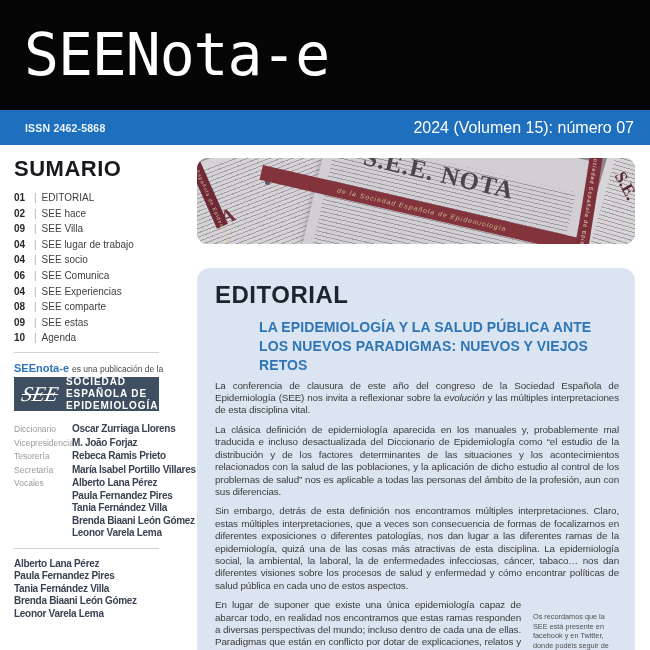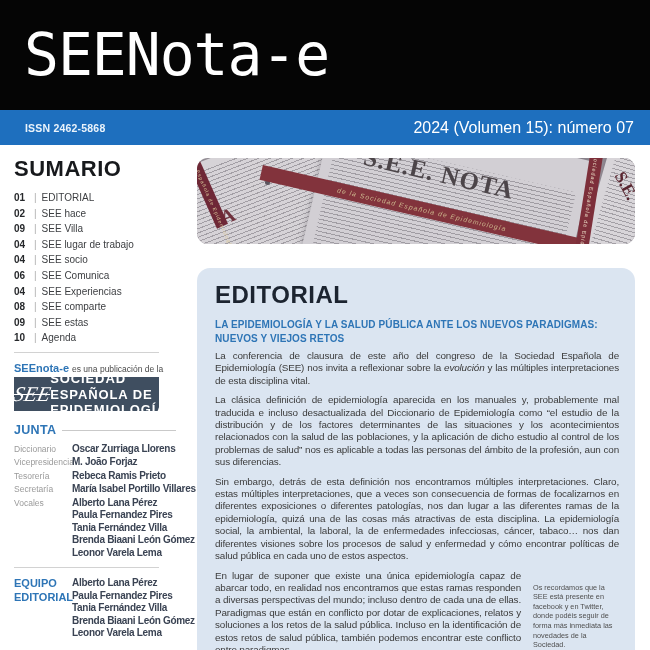--- a/index.html
+++ b/index.html
@@ -35,21 +35,21 @@
   .sumario-item .label { color:#3c3e41; }
   .side-divider { height:1px; background:#d2d2d2; margin:9px 0 9px 0; width:145px; }
   .pub-line { font-size:8.5px; color:#4a4a4a; margin-bottom:3px; white-space:nowrap; }
   .pub-line .brand { color:#2e75b6; font-weight:bold; font-size:11px; margin-right:3px; }
   .see-logo { width:145px; height:34px; background:#3f4e60; display:flex; align-items:center; margin-bottom:12px; }
   .see-mark {
     width:52px; text-align:center; color:#fff; font-family:"Liberation Serif", serif;
     font-style:italic; font-size:21px; transform:skewX(-12deg);
     text-decoration:line-through; text-decoration-thickness:1px;
   }
-  .see-text { color:#fff; font-size:13px; font-weight:bold; letter-spacing:.9px; line-height:1.2; }
+  .see-text { color:#fff; font-size:10px; font-weight:bold; letter-spacing:.9px; line-height:1.2; }
   .side-head { display:flex; align-items:center; gap:6px; margin-bottom:5px; }
   .side-head .t { color:#2e75b6; font-weight:bold; font-size:12.5px; letter-spacing:.3px; line-height:1.15; }
   .side-head .rule { flex:1; height:1px; background:#c9c9c9; }
   .junta-row { display:flex; margin-bottom:1px; }
   .junta-row .role { width:58px; flex:0 0 58px; font-size:8.5px; color:#9a9a9a; padding-top:1px; }
   .names { font-size:10px; font-weight:bold; color:#3a4353; letter-spacing:-.3px; }
   .names .nm { white-space:nowrap; margin-bottom:1.5px; }
   .equipo { display:flex; margin-top:8px; }
   .equipo .t2 { width:58px; flex:0 0 58px; color:#2e75b6; font-weight:bold; font-size:11px; line-height:1.25; }
 
@@ -89,21 +89,21 @@
     color:#70323e; font-size:20px; font-weight:bold; font-family:"Liberation Serif", serif; }
   .frag-se { position:absolute; left:414px; top:18px; transform:rotate(62deg);
     color:#59252f; font-size:17px; font-weight:bold; font-family:"Liberation Serif", serif; }
   .hero-dot { position:absolute; left:68px; top:22px; width:5px; height:5px; border-radius:50%; background:#5b555e; }
 
   .editorial-box {
     position:relative; margin-top:24px; width:438px; min-height:343px;
     background:#dbe5f1; border-radius:13px; padding:13px 16px 16px 18px;
   }
   .ed-heading { font-size:24px; font-weight:600; color:#1c2430; letter-spacing:.5px; margin-bottom:9px; }
-  .ed-title { color:#2e75b6; font-weight:bold; font-size:10px; line-height:1.35; margin-bottom:5px; letter-spacing:.1px; }
+  .ed-title { color:#2e75b6; font-weight:bold; font-size:14px; line-height:1.35; margin-bottom:5px; letter-spacing:.1px;margin-left:44px; }
   .ed-body p { font-size:9.9px; line-height:12.4px; color:#3b3b3b; text-align:justify; letter-spacing:-.15px; margin-bottom:7px; }
   .ed-body p:last-child { margin-bottom:0; }
   .social-note {
     float:right; width:86px; margin:13px 0 4px 12px;
     font-size:7.3px; line-height:1.32; color:#4f4f4f; text-align:left; letter-spacing:0;
   }
 </style>
 </head>
 <body>
 
@@ -180,24 +180,20 @@
 
     <div class="see-logo">
       <div class="see-mark">SEE</div>
       <div class="see-text">
         <div>SOCIEDAD</div>
         <div>ESPAÑOLA DE</div>
         <div>EPIDEMIOLOGÍA</div>
       </div>
     </div>
 
-    <div class="side-head">
-      <span class="t">JUNTA</span>
-      <span class="rule"></span>
-    </div>
     <div>
         <div class="junta-row">
           <span class="role">Diccionario</span>
           <div class="names">
             <div class="nm">Oscar Zurriaga Llorens</div>
           </div>
         </div>
         <div class="junta-row">
           <span class="role">Vicepresidencia</span>
           <div class="names">
@@ -224,21 +220,20 @@
             <div class="nm">Tania Fernández Villa</div>
             <div class="nm">Brenda Biaani León Gómez</div>
             <div class="nm">Leonor Varela Lema</div>
           </div>
         </div>
       </div>
 
     <div class="side-divider" style="margin-top:8px;"></div>
 
     <div class="equipo">
-      <div class="t2">EQUIPO EDITORIAL</div>
       <div class="names">
           <div class="nm">Alberto Lana Pérez</div>
           <div class="nm">Paula Fernandez Pires</div>
           <div class="nm">Tania Fernández Villa</div>
           <div class="nm">Brenda Biaani León Gómez</div>
           <div class="nm">Leonor Varela Lema</div>
         </div>
     </div>
   </div>
 

